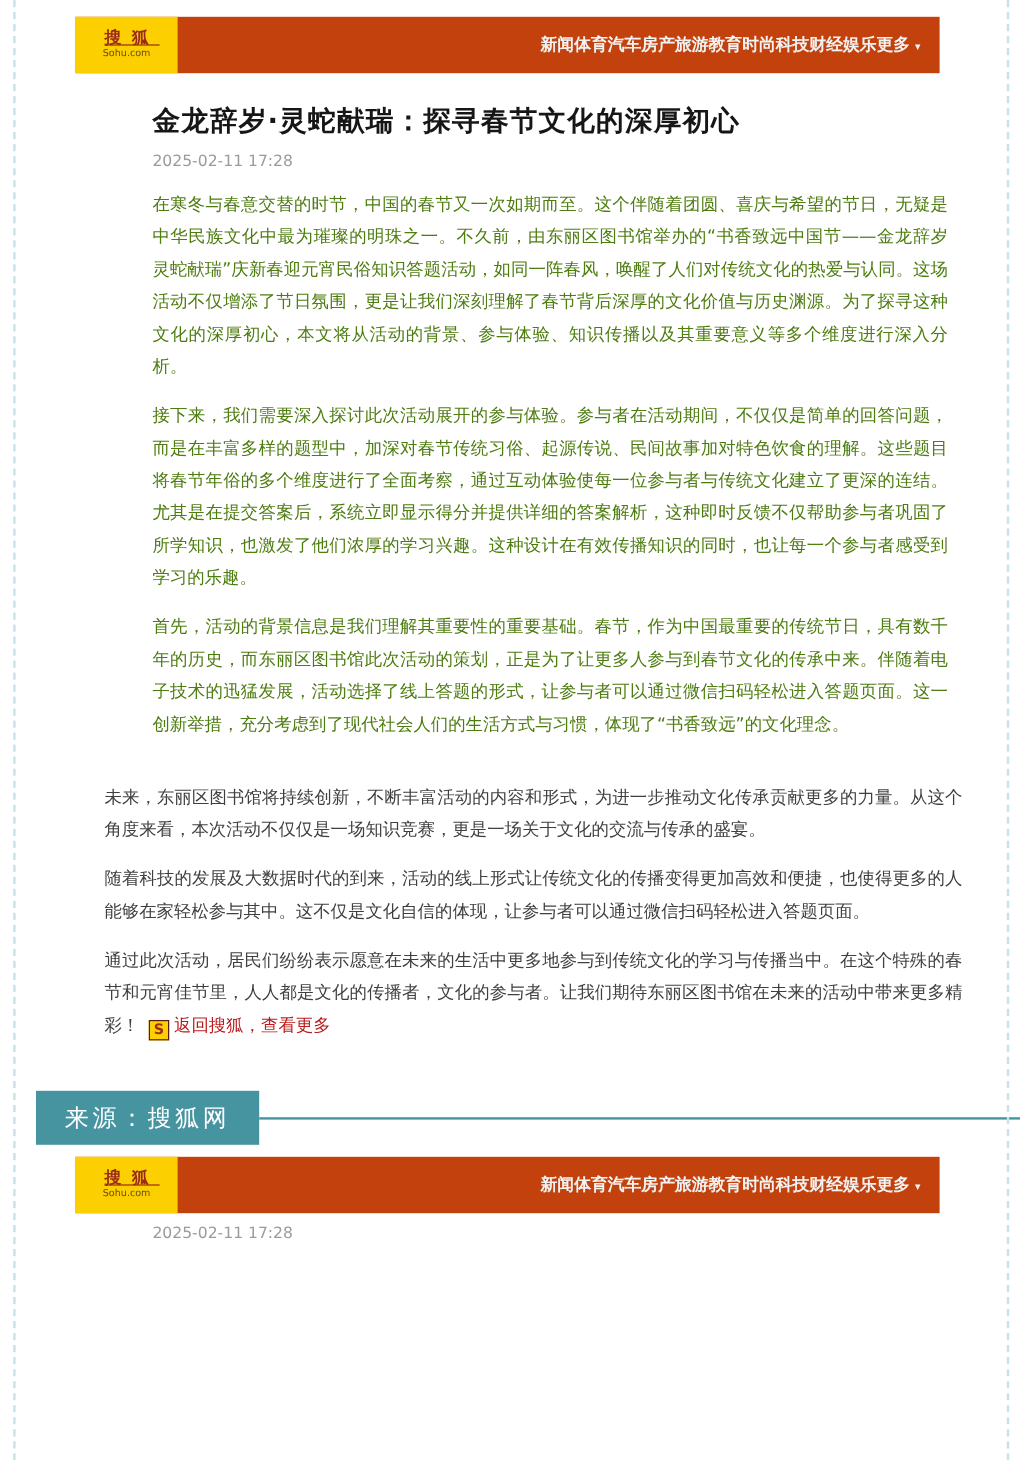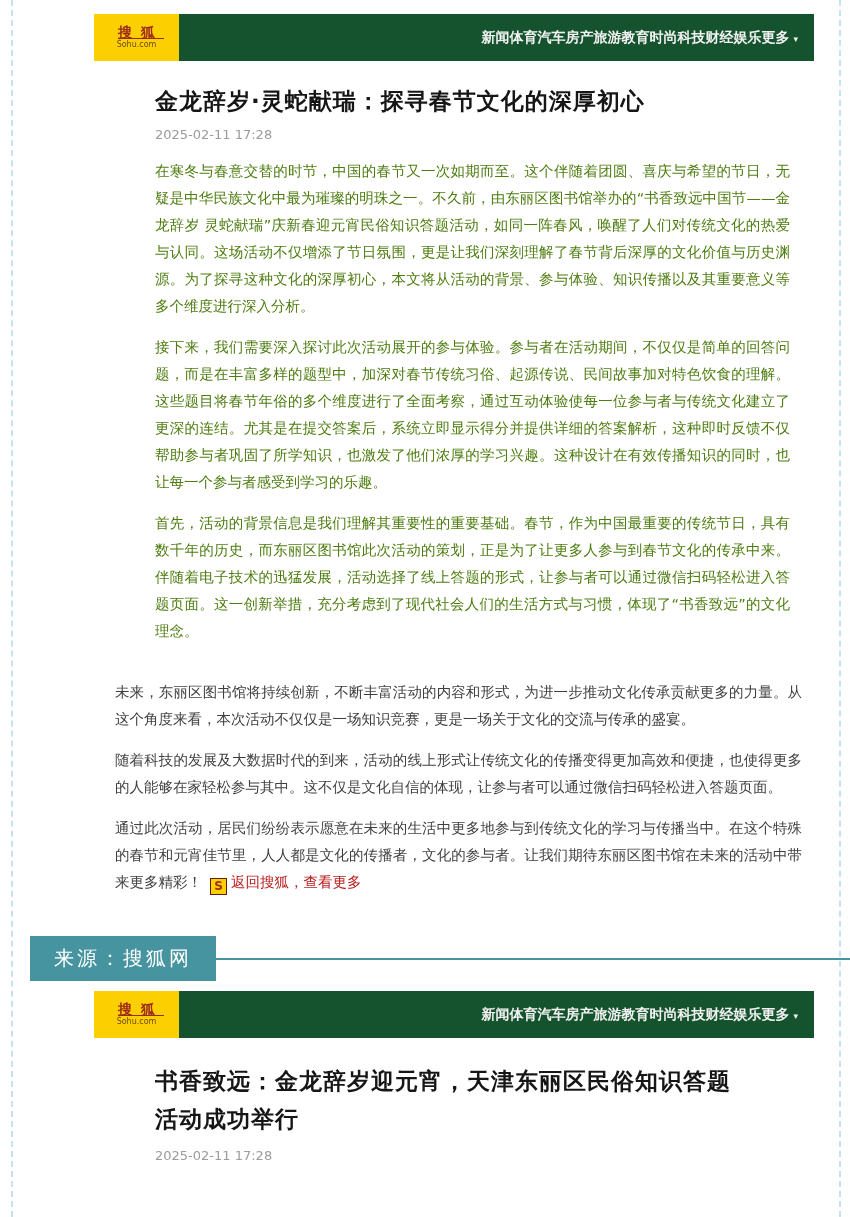--- a/index.html
+++ b/index.html
@@ -9,22 +9,22 @@
   .page {
     position:relative; width:850px; height:1217px; margin:0 auto;
     background:#ffffff; overflow:hidden;
   }
   .edge { position:absolute; top:0; bottom:0; border-left:2px dashed #c6e3e9; }
   .edge.left  { left:11px; }
   .edge.right { right:9px; }
 
   
   .navbar {
-    margin-left:94px; width:720px; height:47px;
-    background:#14532d; display:flex; align-items:stretch;
+    margin-left:63px; width:720px; height:47px;
+    background:#c2410c; display:flex; align-items:stretch;
   }
   .sohu-logo {
     width:85px; background:#fcd000; display:flex; flex-direction:column;
     align-items:center; justify-content:center; cursor:pointer;
   }
   .sohu-logo .cn {
     color:#9c2a1b; font-weight:bold; font-size:14px; letter-spacing:9px;
     padding-left:9px; line-height:15px; text-decoration:underline;
   }
   .sohu-logo .en { color:#6b4a10; font-size:8px; line-height:10px; }
@@ -32,21 +32,21 @@
     flex:1; display:flex; align-items:center;
     justify-content:flex-end; padding:0 16px;
   }
   .nav-item {
     color:#f2f2f2; font-size:14px; font-weight:bold;
     text-decoration:none; white-space:nowrap; cursor:pointer;
   }
   .nav-item .arrow { font-size:9px; margin-left:4px; color:#f2f2f2; }
 
   
-  .content { padding-left:115px; padding-right:48px; }
+  .content { padding-left:87px; padding-right:48px; }
   .a-title {
     margin:24px 0 0 40px; font-size:23px; font-weight:bold;
     color:#161616; line-height:32px; letter-spacing:1px;
   }
   .a-title.two-line { line-height:38px; width:580px; }
   .a-date { margin:10px 0 0 40px; font-size:13px; color:#9b9b9b; }
 
   .para-group { margin-top:16px; }
   .para {
     font-size:14.5px; line-height:27px; color:#4a4a4a;
@@ -139,16 +139,15 @@
       <a class="nav-item">教育</a>
       <a class="nav-item">时尚</a>
       <a class="nav-item">科技</a>
       <a class="nav-item">财经</a>
       <a class="nav-item">娱乐</a>
       <a class="nav-item"><span>更多</span><span class="arrow">▾</span></a>
     </nav>
   </header>
 
   <article class="content">
-    <h1 class="a-title two-line">书香致远：金龙辞岁迎元宵，天津东丽区民俗知识答题活动成功举行</h1>
     <div class="a-date">2025-02-11 17:28</div>
   </article>
 </div>
 
 </body></html>

